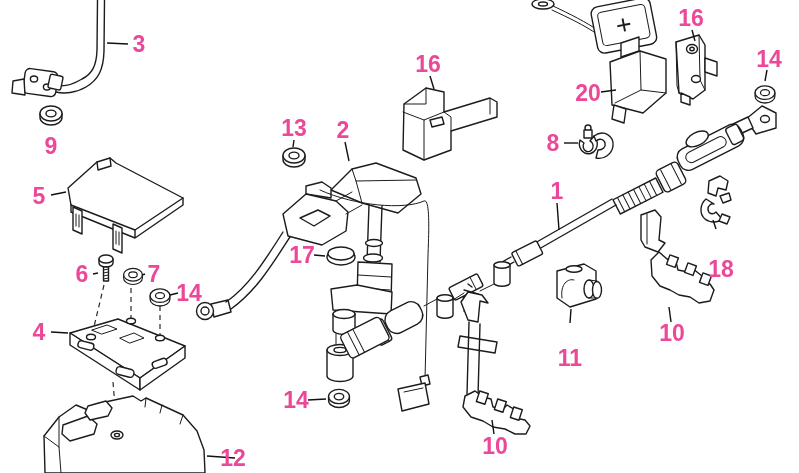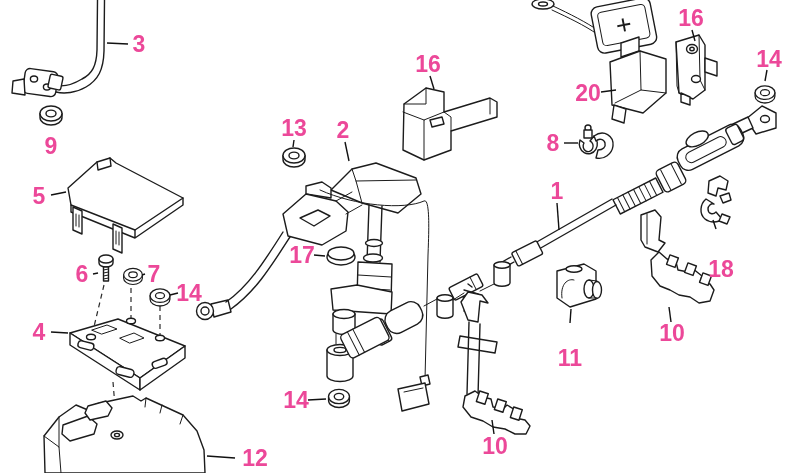--- a/index.html
+++ b/index.html
@@ -298,21 +298,21 @@
       <div class="callout" style="left: 139px; top: 44px;">3</div>
       <div class="callout" style="left: 39px; top: 332px;">4</div>
       <div class="callout" style="left: 39px; top: 196px;">5</div>
       <div class="callout" style="left: 82px; top: 274px;">6</div>
       <div class="callout" style="left: 154px; top: 274px;">7</div>
       <div class="callout" style="left: 553px; top: 143px;">8</div>
       <div class="callout" style="left: 51px; top: 146px;">9</div>
       <div class="callout" style="left: 495px; top: 446px;">10</div>
       <div class="callout" style="left: 672px; top: 333px;">10</div>
       <div class="callout" style="left: 570px; top: 334px; margin-top: 24px;">11</div>
-      <div class="callout" style="left: 255px; top: 458px;">12</div>
+      <div class="callout" style="left: 233px; top: 458px;">12</div>
       <div class="callout" style="left: 294px; top: 128px;">13</div>
       <div class="callout" style="left: 189px; top: 293px;">14</div>
       <div class="callout" style="left: 769px; top: 59px;">14</div>
       <div class="callout" style="left: 296px; top: 400px;">14</div>
       <div class="callout" style="left: 428px; top: 64px;">16</div>
       <div class="callout" style="left: 691px; top: 18px;">16</div>
       <div class="callout" style="left: 302px; top: 255px;">17</div>
       <div class="callout" style="left: 721px; top: 241px; margin-top: 28px;">18</div>
       <div class="callout" style="left: 588px; top: 93px;">20</div>
     </div>

